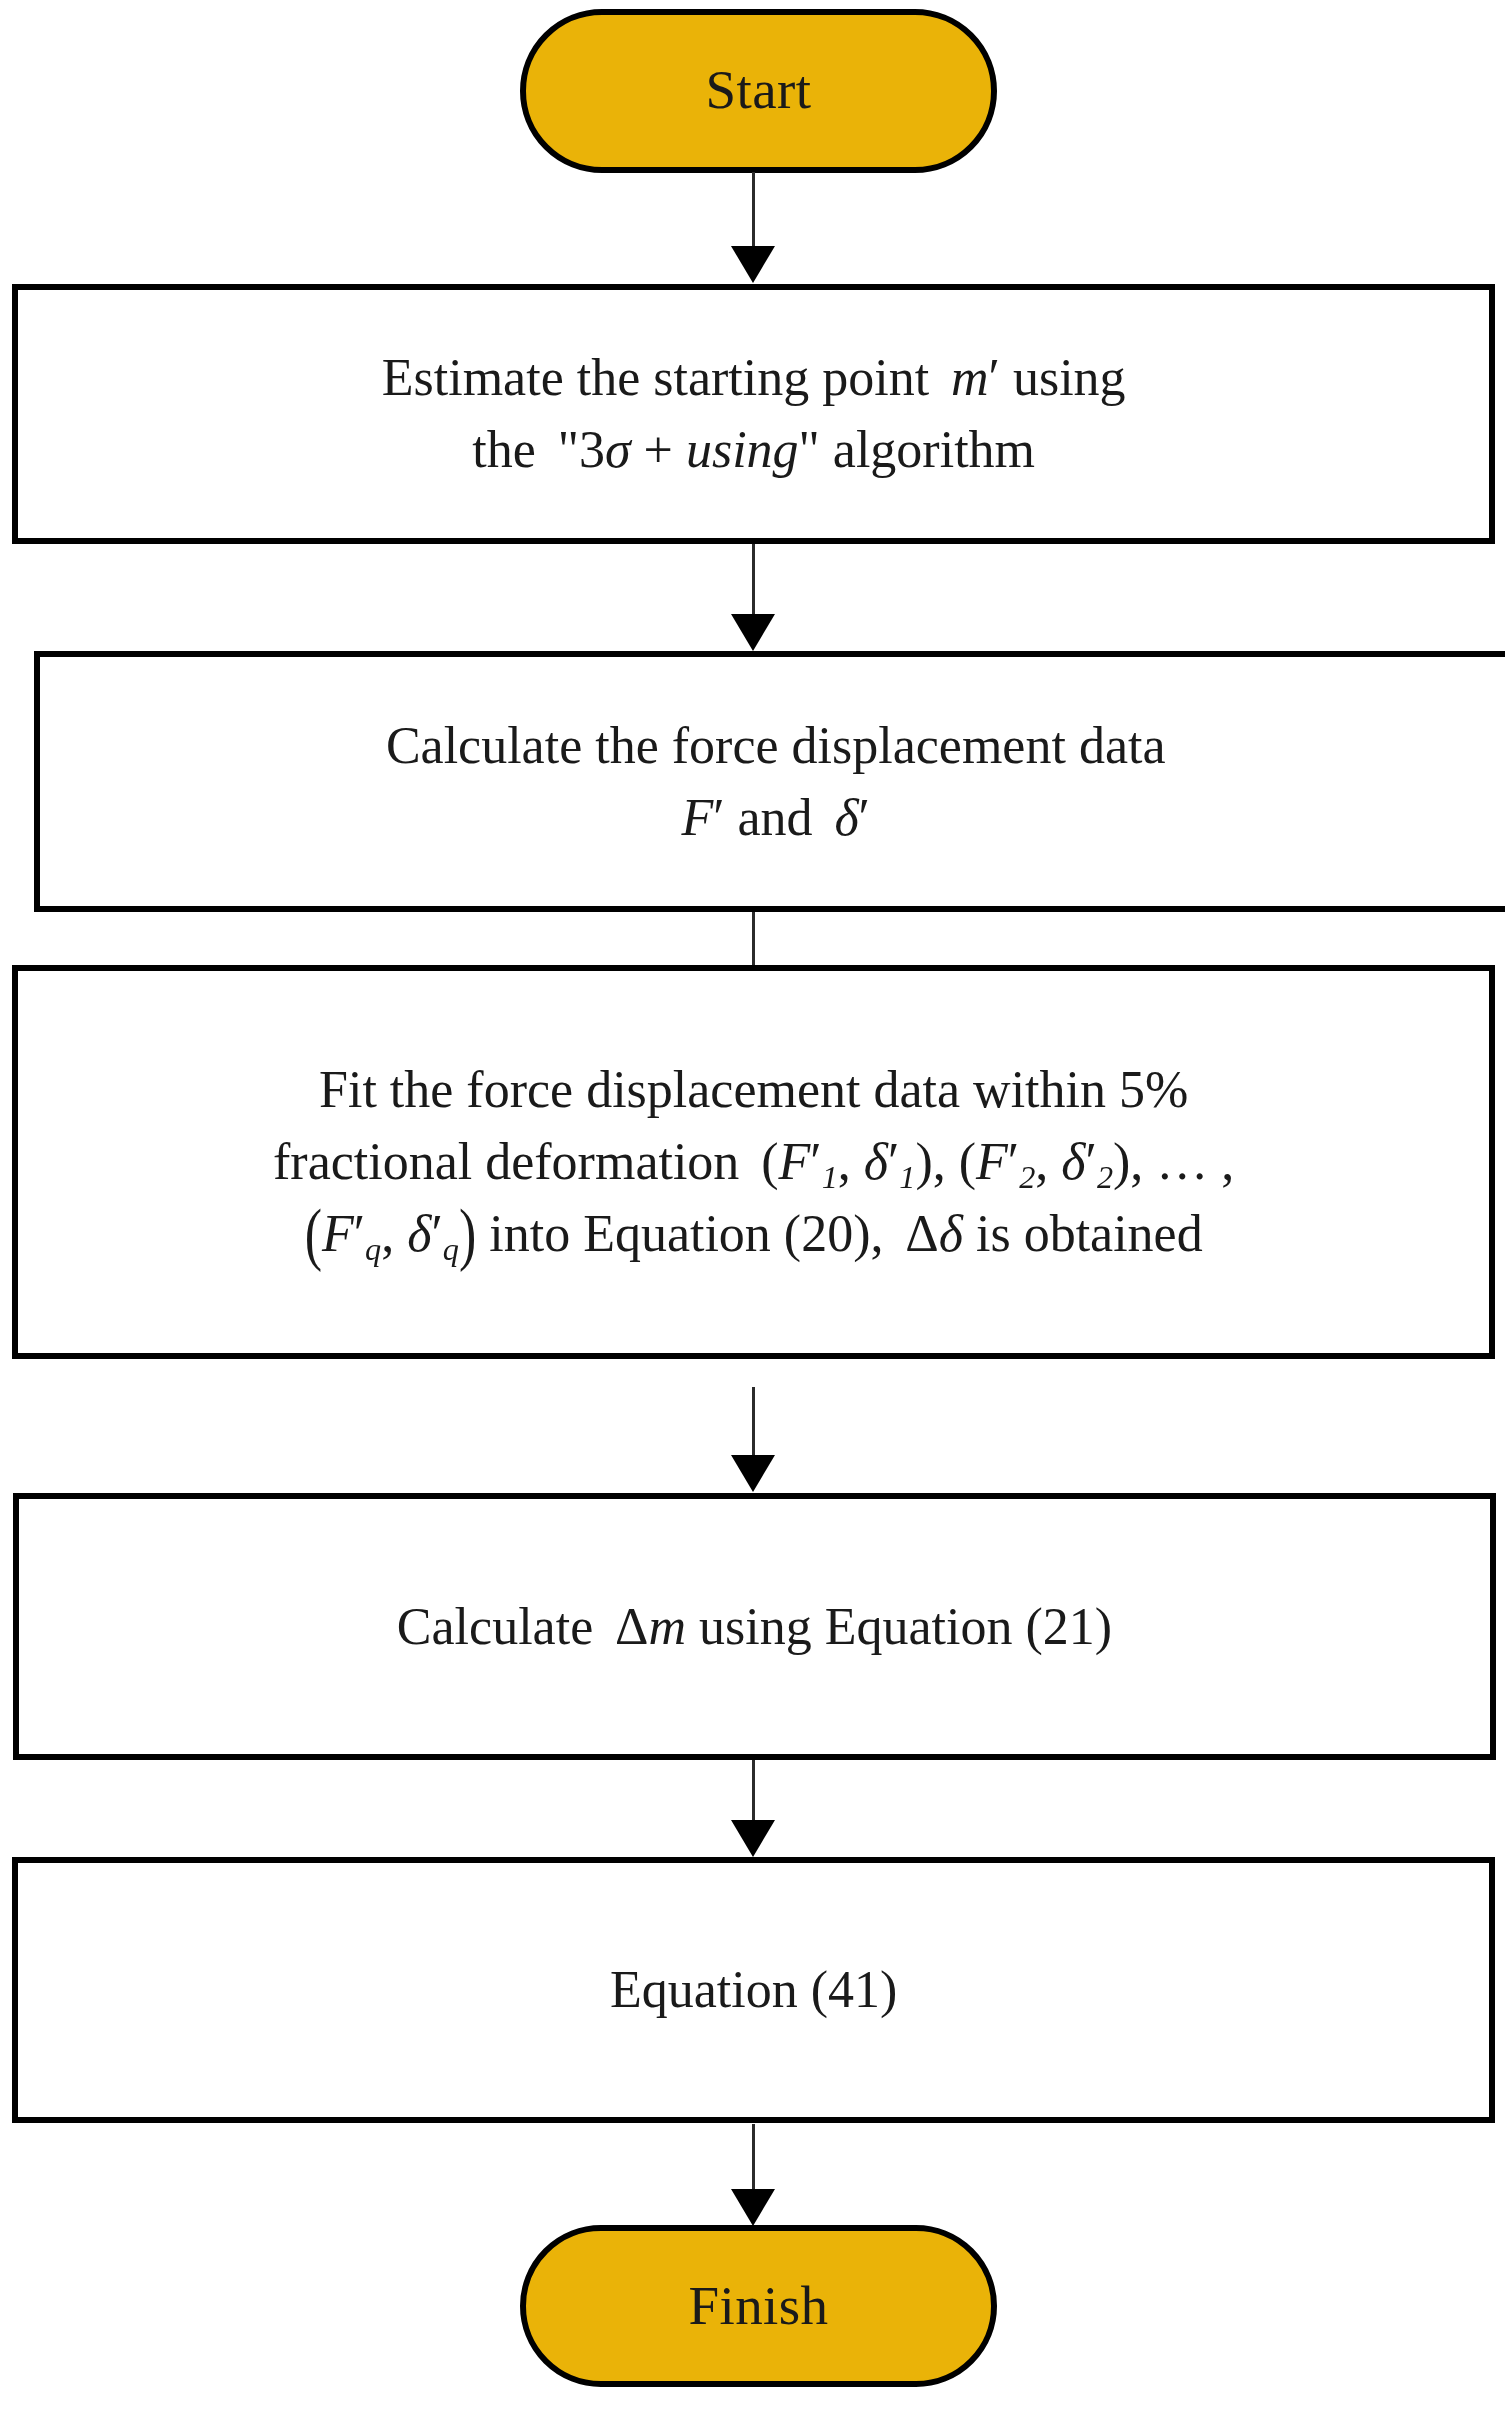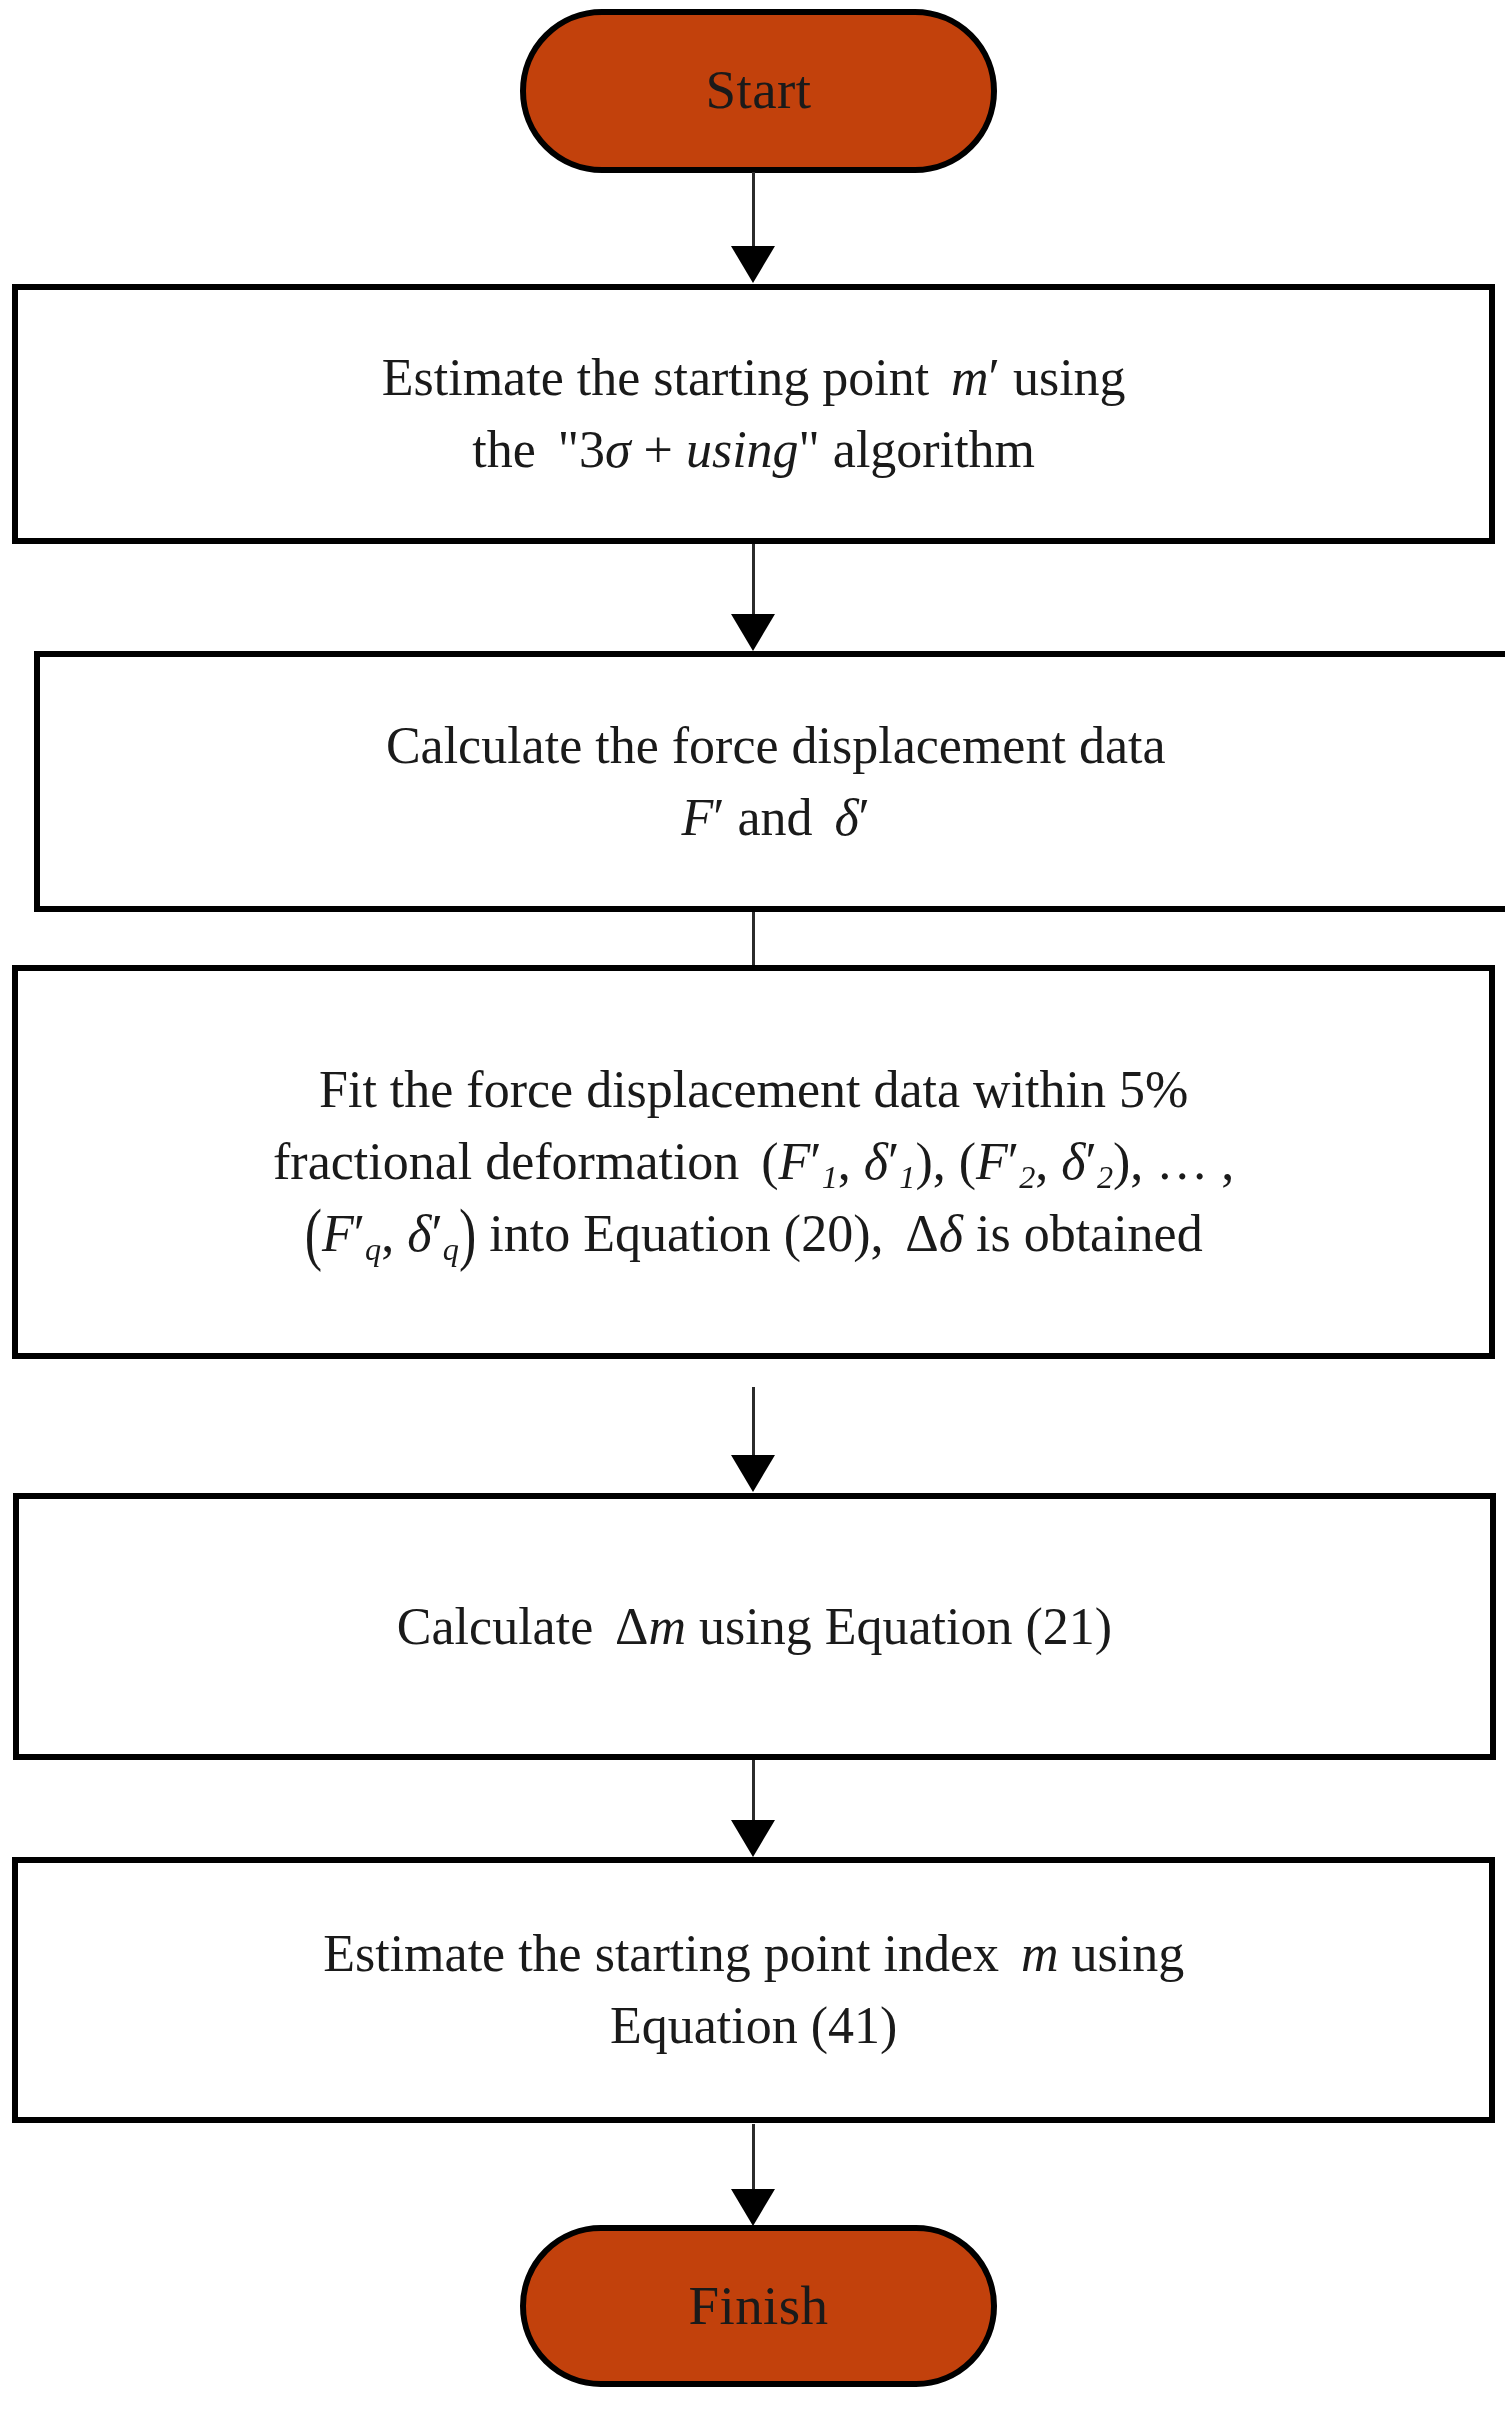--- a/index.html
+++ b/index.html
@@ -15,21 +15,21 @@
     font-family: "Liberation Serif", "DejaVu Serif", serif;
     overflow: hidden;
   }
 
   
   .terminal {
     position: absolute;
     box-sizing: border-box;
     border: 6.1px solid #000000;
     border-radius: 87px;
-    background: #c2410c;
+    background: #eab308;
     display: flex;
     align-items: center;
     justify-content: center;
   }
   .terminal .node-label {
     font-size: 55px;
     color: #1a1a1a;
     line-height: 1.1;
     letter-spacing: 0.4px;
   }
@@ -163,21 +163,20 @@
     </div>
   </div>
 
   <div class="connector" style="left:731px; top:1760px; width:45px; height:97px;">
     <div class="shaft" style="height:66px;"></div>
     <div class="head"></div>
   </div>
 
   <div class="process" style="left:12.2px; top:1857px; width:1483px; height:266px;">
     <div class="node-label">
-      <div>Estimate the starting point index<span class="sp"></span><span class="mi">m</span> using</div>
       <div>Equation (41)</div>
     </div>
   </div>
 
   <div class="connector" style="left:731px; top:2124px; width:45px; height:102px;">
     <div class="shaft" style="height:70px;"></div>
     <div class="head"></div>
   </div>
 
   <div class="terminal" style="left:520px; top:2225px; width:477px; height:162px;">

